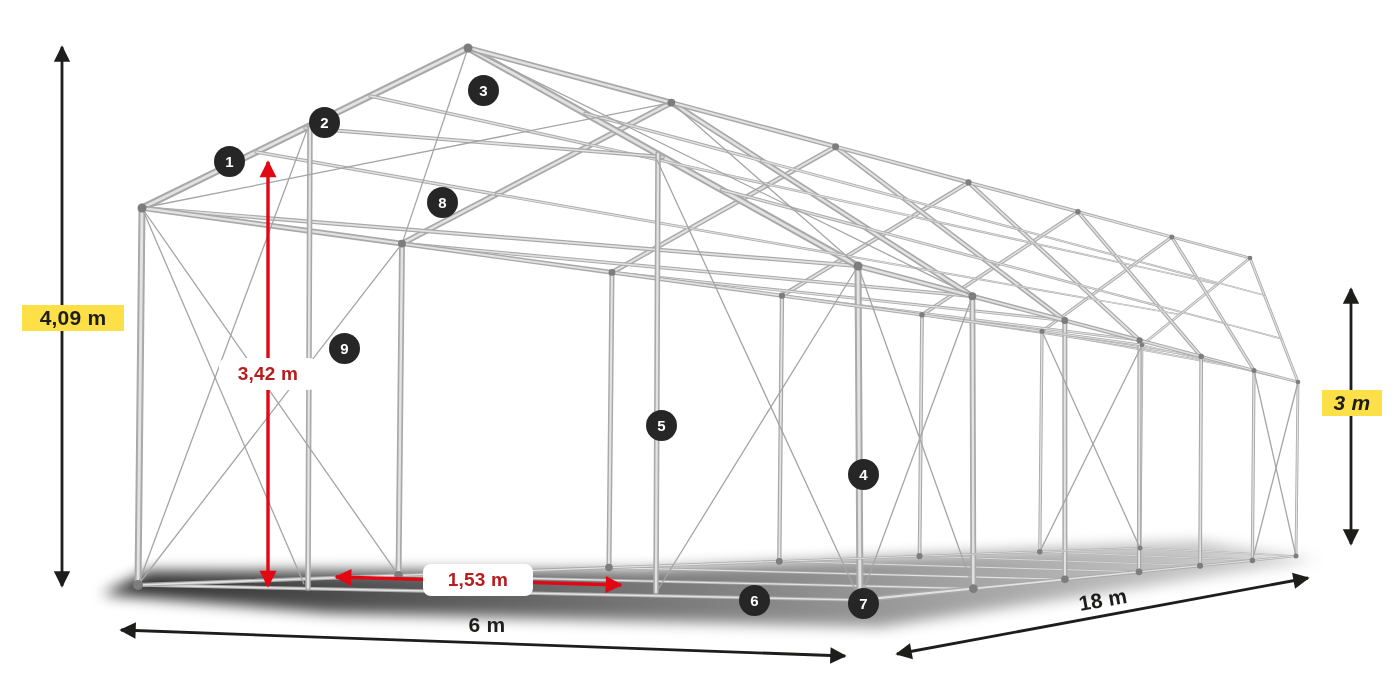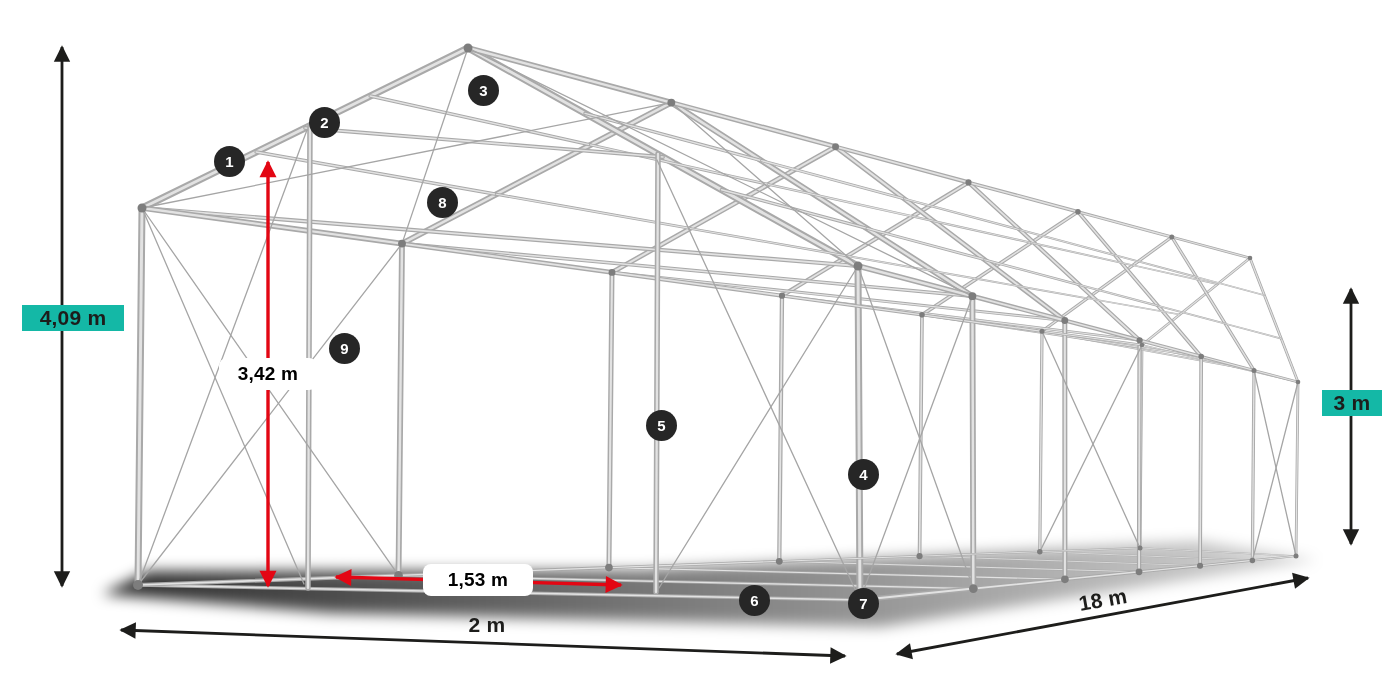--- a/index.html
+++ b/index.html
@@ -4,23 +4,23 @@
 <style>
   * { box-sizing: border-box; }
   html,body { margin:0; padding:0; background:#ffffff; }
   body { font-family:"Liberation Sans", sans-serif; }
   .stage { position:relative; width:1400px; height:700px; background:#ffffff; overflow:hidden; }
   .stage svg { position:absolute; left:0; top:0; }
   .dim-label {
     position:absolute; font-weight:bold; color:#1d1d1b; font-size:21px;
     text-align:center; line-height:1.15; letter-spacing:0.2px;
   }
-  .dim-label.bg { background:#14b8a6; padding:1px 4px; }
+  .dim-label.bg { background:#fde047; padding:1px 4px; }
   .dim-label.red {
-    color:#000000; background:#ffffff; border-radius:6px;
+    color:#b91c1c; background:#ffffff; border-radius:6px;
     font-size:19px; padding:3px 6px; box-shadow:0 0 0 2px #ffffff;
   }
   .badge {
     position:absolute; width:31px; height:31px; border-radius:50%;
     background:#262626; color:#ffffff; font-size:15px; font-weight:bold;
     display:flex; align-items:center; justify-content:center;
   }
 </style>
 </head>
 <body>
@@ -304,25 +304,25 @@
       <line x1="121" y1="630" x2="845" y2="656" stroke="#1d1d1b" stroke-width="2.8" marker-start="url(#arrB)" marker-end="url(#arrB)"></line>
       <line x1="897" y1="654" x2="1308" y2="578" stroke="#1d1d1b" stroke-width="2.8" marker-start="url(#arrB)" marker-end="url(#arrB)"></line>
       <line x1="1351" y1="289" x2="1351" y2="544" stroke="#1d1d1b" stroke-width="2.8" marker-start="url(#arrB)" marker-end="url(#arrB)"></line>
       <line x1="268" y1="162" x2="268" y2="586" stroke="#e30613" stroke-width="3.4" marker-start="url(#arrR)" marker-end="url(#arrR)"></line>
       <line x1="336" y1="577" x2="621" y2="585" stroke="#e30613" stroke-width="3.4" marker-start="url(#arrR)" marker-end="url(#arrR)"></line>
     </g>
   </svg>
 
   <div class="dim-label bg" style="left:22px; top:305px; width:102px;">4,09 m</div>
 
-  <div class="dim-label" style="left:447px; top:613px; width:80px;">2 m</div>
+  <div class="dim-label" style="left:447px; top:613px; width:80px;">6 m</div>
 
   <div class="dim-label" style="left:1056px; top:588px; width:94px; transform:rotate(-10deg);">18 m</div>
 
-  <div class="dim-label bg" style="left:1322px; top:390px; width:60px;">3 m</div>
+  <div class="dim-label bg" style="left:1322px; top:390px; width:60px;font-style:italic;">3 m</div>
 
   <div class="dim-label red" style="left:221px; top:360px; width:94px;">3,42 m</div>
 
   <div class="dim-label red" style="left:425px; top:566px; width:106px;">1,53 m</div>
 
   <div class="badge" style="left:214px; top:146px;">1</div>
   <div class="badge" style="left:309px; top:107px;">2</div>
   <div class="badge" style="left:468px; top:75px;">3</div>
   <div class="badge" style="left:848px; top:459px;">4</div>
   <div class="badge" style="left:646px; top:410px;">5</div>

